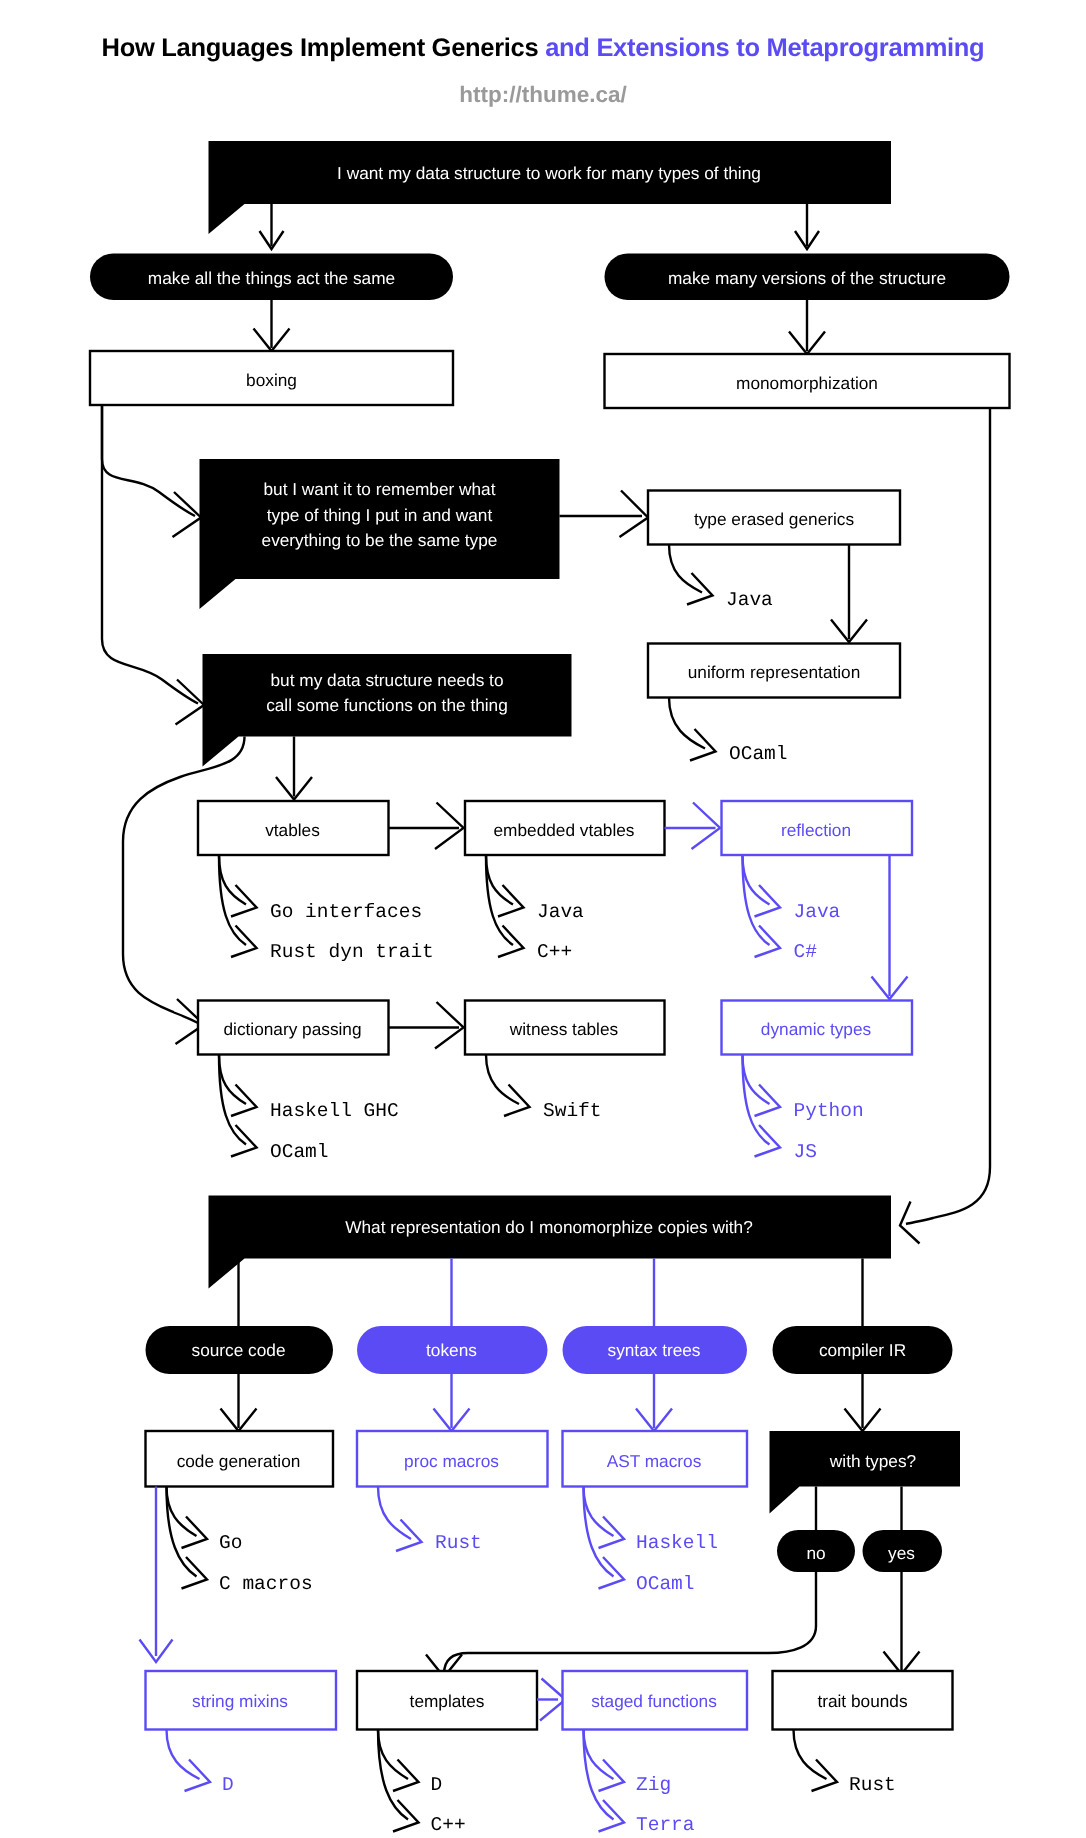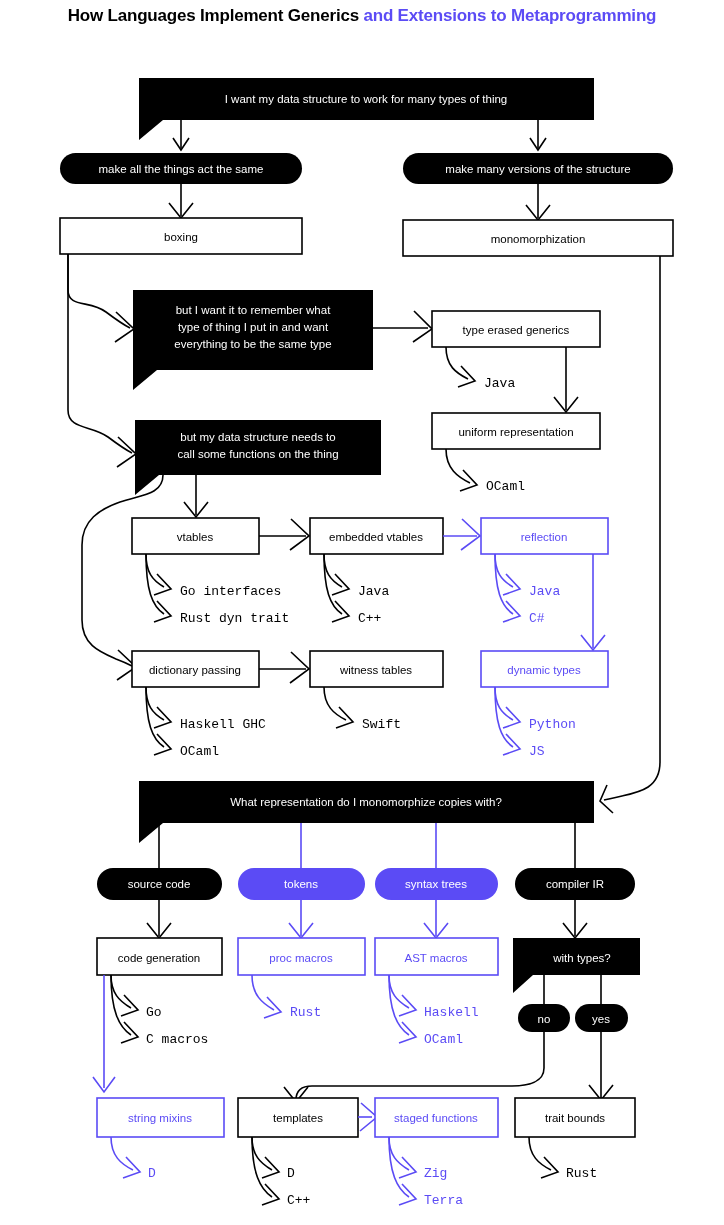--- a/index.html
+++ b/index.html
@@ -1,17 +1,17 @@
 <!DOCTYPE html>
 <html><head>
 <meta charset="utf-8">
 <style>
   html,body{margin:0;padding:0;background:#fff;}
   body{width:724px;height:1225px;font-family:"Liberation Sans",sans-serif;position:relative;overflow:hidden;}
-  #stage{position:relative;width:724px;height:1173px;}
+  #stage{position:relative;width:724px;height:1173px;margin-top:16px;}
   .hdr{position:absolute;left:0;width:724px;text-align:center;}
   #title{top:6px;font-size:17px;font-weight:bold;letter-spacing:-.2px;}
   #title .blk{color:#000;}
   #title .blu{color:#5b4bf5;}
   #subtitle{top:39px;font-size:15px;font-weight:bold;color:#9a9a9a;}
   svg{position:absolute;left:0;top:0;}
   text{font-family:"Liberation Sans",sans-serif;}
   .lbl{font-size:11.5px;}
   .lblw{font-size:11.5px;fill:#fff;}
   .lblb{font-size:11.5px;fill:#5b4bf5;}
@@ -25,20 +25,21 @@
   .blu{fill:#5b4bf5;}
 </style>
 </head>
 <body>
 
 <div id="stage">
 
   <div class="hdr" id="title">
     <span class="blk">How Languages Implement Generics </span><span class="blu">and Extensions to Metaprogramming</span>
   </div>
+  <div class="hdr" id="subtitle">http://thume.ca/</div>
 
   <svg width="724" height="1225" viewBox="0 0 724 1225">
 
     <g>
       <path class="blk" d="M139,78 H594 V120 H163 L139,140 Z"></path>
       <text class="lblw" x="366" y="103" text-anchor="middle">I want my data structure to work for many types of thing</text>
     </g>
 
     <path class="ln" d="M181,120 V148"></path>
     <polyline class="ln" points="173,138 181,150 189,138"></polyline>

